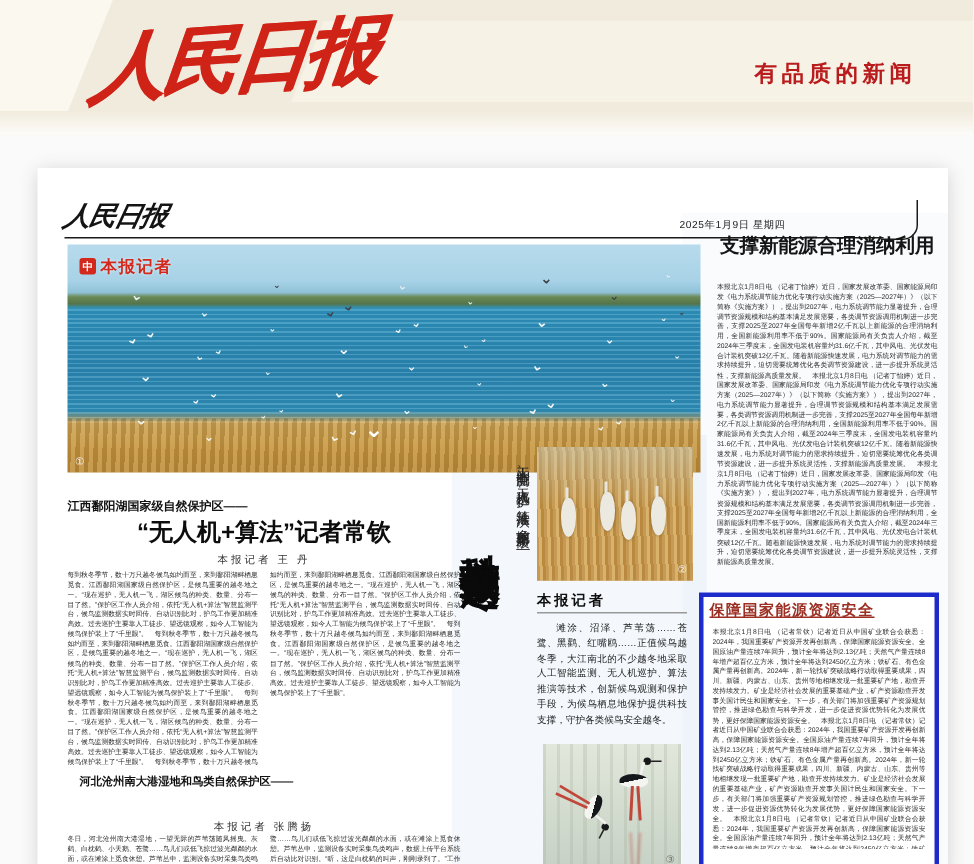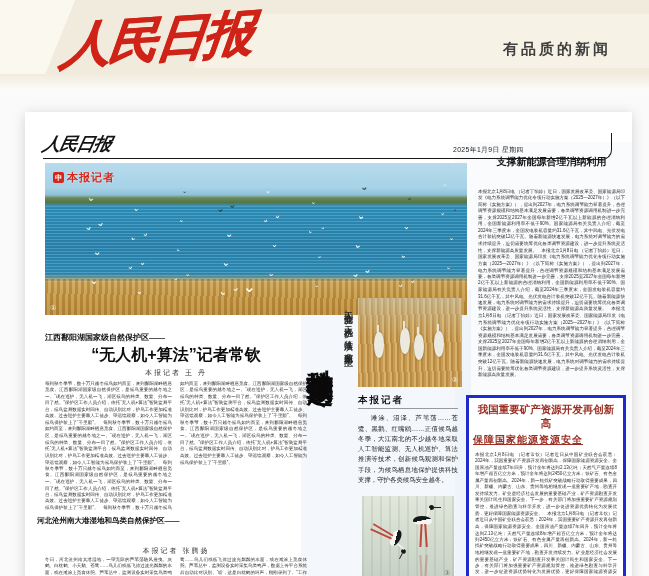--- a/index.html
+++ b/index.html
@@ -6,21 +6,21 @@
   body{width:649px;height:576px;overflow:hidden;position:relative;background:#fbfafa;
        font-family:"Liberation Sans","DejaVu Sans",sans-serif;}
   
   .banner{position:absolute;left:0;top:0;width:649px;height:90px;background:#f1ebdd;overflow:hidden;}
   .banner .stripe1{position:absolute;left:-40px;top:-10px;width:95px;height:120px;background:#fbf8f0;transform:skewX(-22deg);}
   .banner .stripe2{position:absolute;left:205px;top:14px;width:520px;height:54px;background:#f7f2e6;transform:skewX(-22deg);}
   .banner .stripe3{position:absolute;left:0;bottom:0;width:649px;height:16px;background:linear-gradient(#f1ebdd,#fdfcf9);}
   .brand-logo{position:absolute;left:62px;top:6px;font-size:50px;font-weight:bold;font-style:italic;
       color:#d02318;transform:skewX(-10deg) rotate(-4deg);letter-spacing:-3px;
       text-shadow:1px 0 #d02318,0 1px #d02318;}
-  .brand-tagline{position:absolute;left:503px;top:40px;font-size:15px;color:#404040;letter-spacing:3px;font-weight:600;}
+  .brand-tagline{position:absolute;left:503px;top:40px;font-size:15px;color:#b91c1c;letter-spacing:3px;font-weight:600;}
   
   .sheet{position:absolute;left:25px;top:112px;width:607px;height:470px;background:#ffffff;
          box-shadow:0 2px 12px rgba(0,0,0,.16);overflow:hidden;}
   .wash{position:absolute;left:276px;top:178px;width:170px;height:292px;background:rgba(200,222,240,.20);}
   .wash2{position:absolute;left:430px;top:30px;width:177px;height:440px;background:rgba(205,225,242,.12);}
   
   .mh-logo{position:absolute;left:18px;top:20px;font-size:18px;font-weight:bold;font-style:italic;color:#141414;
            transform:skewX(-12deg);letter-spacing:-1px;}
   .mh-rule{position:absolute;left:18px;top:46px;width:546px;border-bottom:1.4px solid #1a1a1a;}
   .mh-date{position:absolute;left:428px;top:33px;font-size:6.8px;color:#222;letter-spacing:.4px;}
@@ -43,21 +43,21 @@
   .marker{position:absolute;font-size:7px;color:#f4f4f4;}
   
   .kicker1{position:absolute;left:20px;top:220px;font-size:8px;font-weight:bold;color:#111;}
   .headline1{position:absolute;left:20px;top:233px;width:262px;text-align:center;font-size:16px;font-weight:bold;color:#0d0d0d;}
   .byline1{position:absolute;left:20px;top:256px;width:262px;text-align:center;font-size:7px;color:#333;letter-spacing:2px;}
   .bodybox{position:absolute;overflow:hidden;}
   .tiny{transform:scale(.58);transform-origin:0 0;width:172.4%;height:172.4%;
         font-size:7.8px;line-height:1.45;text-align:justify;color:#2b2b2b;column-fill:auto;}
   .cols2{column-count:2;column-gap:14px;}
   
-  .kicker2{position:absolute;left:12px;top:404px;font-size:7.5px;font-weight:bold;color:#111;}
+  .kicker2{position:absolute;left:28px;top:404px;font-size:7.5px;font-weight:bold;color:#111;}
   .headline2{position:absolute;left:20px;top:415px;width:262px;text-align:center;font-size:13.5px;font-weight:bold;color:#0d0d0d;}
   .byline2{position:absolute;left:20px;top:434px;width:262px;text-align:center;font-size:7px;color:#333;letter-spacing:2px;}
   
   .vhead{position:absolute;left:279px;top:236px;height:236px;writing-mode:vertical-rl;text-orientation:upright;
       font-size:27px;font-weight:bold;color:#0a0a0a;letter-spacing:1.5px;line-height:1.15;}
   .vkicker{position:absolute;left:317px;top:192px;height:252px;writing-mode:vertical-rl;text-orientation:upright;
       font-size:9px;color:#222;letter-spacing:.8px;line-height:1.4;}
   
   .photo-crane{position:absolute;left:333px;top:186px;width:104px;height:89px;overflow:hidden;
       background:repeating-linear-gradient(88deg,#c69a54 0 2px,#d9b26c 2px 4px,#b8893f 4px 6px),linear-gradient(#caa45f,#b8883f);}
@@ -80,21 +80,21 @@
   .sb .hd{position:absolute;top:1px;left:19px;width:5px;height:5px;border-radius:50%;background:#16181a;}
   .sb .hd::after{content:"";position:absolute;left:5px;top:2px;width:7px;height:1.2px;background:#222;}
   .sb .nk{position:absolute;top:4px;left:17px;width:2.4px;height:10px;background:#f0f0ec;transform:rotate(14deg);}
   .sb .bd{position:absolute;top:12px;left:3px;width:19px;height:9px;border-radius:55% 60% 45% 50%;
       background:linear-gradient(168deg,#15181a 48%,#f4f4f0 49%);}
   .sb .l1,.sb .l2{position:absolute;top:20px;width:1.6px;height:23px;background:#c0473b;}
   .sb .l1{left:10px;transform:rotate(3deg);} .sb .l2{left:15px;transform:rotate(-4deg);}
   .sb.bent{transform:rotate(118deg) scaleX(.9);}
   .refl{position:absolute;opacity:.30;filter:blur(.6px);transform:scaleY(-1);}
   
-  .kicker3{position:absolute;left:453px;top:43px;width:147px;text-align:center;font-size:10px;font-weight:bold;color:#151515;}
+  .kicker3{position:absolute;left:453px;top:43px;width:147px;text-align:center;font-size:13px;font-weight:bold;color:#151515;}
   .headline3{position:absolute;left:453px;top:55px;width:147px;text-align:center;font-size:11.5px;font-weight:bold;color:#0a0a0a;}
   
   .bluebox{position:absolute;left:441px;top:283px;width:160px;height:200px;border:3px solid #1c2bca;background:#fff;box-sizing:border-box;}
   .bb-h1{margin:5px 4px 0;text-align:center;font-size:10.5px;font-weight:bold;color:#9c2f23;}
   .bb-h2{margin:2px 4px 0;text-align:left;font-size:10px;font-weight:bold;color:#9c2f23;letter-spacing:1px;text-decoration:underline;}
   .bb-body{position:relative;margin:4px 6px 0;height:148px;overflow:hidden;}
 </style>
 </head>
 <body>
 
@@ -228,19 +228,18 @@
     </div>
     <span class="marker" style="right:4px;bottom:3px;color:#777;">③</span>
   </div>
 
   <div class="kicker3">支撑新能源合理消纳利用</div>
   <div class="bodybox" style="left:453px;top:76px;width:147px;height:200px;">
     <div class="tiny">本报北京1月8日电 （记者丁怡婷）近日，国家发展改革委、国家能源局印发《电力系统调节能力优化专项行动实施方案（2025—2027年）》（以下简称《实施方案》），提出到2027年，电力系统调节能力显著提升，合理调节资源规模和结构基本满足发展需要，各类调节资源调用机制进一步完善，支撑2025至2027年全国每年新增2亿千瓦以上新能源的合理消纳利用，全国新能源利用率不低于90%。国家能源局有关负责人介绍，截至2024年三季度末，全国发电装机容量约31.6亿千瓦，其中风电、光伏发电合计装机突破12亿千瓦。随着新能源快速发展，电力系统对调节能力的需求持续提升，迫切需要统筹优化各类调节资源建设，进一步提升系统灵活性，支撑新能源高质量发展。　本报北京1月8日电 （记者丁怡婷）近日，国家发展改革委、国家能源局印发《电力系统调节能力优化专项行动实施方案（2025—2027年）》（以下简称《实施方案》），提出到2027年，电力系统调节能力显著提升，合理调节资源规模和结构基本满足发展需要，各类调节资源调用机制进一步完善，支撑2025至2027年全国每年新增2亿千瓦以上新能源的合理消纳利用，全国新能源利用率不低于90%。国家能源局有关负责人介绍，截至2024年三季度末，全国发电装机容量约31.6亿千瓦，其中风电、光伏发电合计装机突破12亿千瓦。随着新能源快速发展，电力系统对调节能力的需求持续提升，迫切需要统筹优化各类调节资源建设，进一步提升系统灵活性，支撑新能源高质量发展。　本报北京1月8日电 （记者丁怡婷）近日，国家发展改革委、国家能源局印发《电力系统调节能力优化专项行动实施方案（2025—2027年）》（以下简称《实施方案》），提出到2027年，电力系统调节能力显著提升，合理调节资源规模和结构基本满足发展需要，各类调节资源调用机制进一步完善，支撑2025至2027年全国每年新增2亿千瓦以上新能源的合理消纳利用，全国新能源利用率不低于90%。国家能源局有关负责人介绍，截至2024年三季度末，全国发电装机容量约31.6亿千瓦，其中风电、光伏发电合计装机突破12亿千瓦。随着新能源快速发展，电力系统对调节能力的需求持续提升，迫切需要统筹优化各类调节资源建设，进一步提升系统灵活性，支撑新能源高质量发展。</div>
   </div>
 
   <div class="bluebox">
-    <div class="bb-h1">我国重要矿产资源开发再创新高</div>
     <div class="bb-h2">保障国家能源资源安全</div>
     <div class="bb-body bodybox" style="position:relative;">
       <div class="tiny">本报北京1月8日电 （记者常钦）记者近日从中国矿业联合会获悉：2024年，我国重要矿产资源开发再创新高，保障国家能源资源安全。全国原油产量连续7年回升，预计全年将达到2.13亿吨；天然气产量连续8年增产超百亿立方米，预计全年将达到2450亿立方米；铁矿石、有色金属产量再创新高。2024年，新一轮找矿突破战略行动取得重要成果，四川、新疆、内蒙古、山东、贵州等地相继发现一批重要矿产地，勘查开发持续发力。矿业是经济社会发展的重要基础产业，矿产资源勘查开发事关国计民生和国家安全。下一步，有关部门将加强重要矿产资源规划管控，推进绿色勘查与科学开发，进一步促进资源优势转化为发展优势，更好保障国家能源资源安全。　本报北京1月8日电 （记者常钦）记者近日从中国矿业联合会获悉：2024年，我国重要矿产资源开发再创新高，保障国家能源资源安全。全国原油产量连续7年回升，预计全年将达到2.13亿吨；天然气产量连续8年增产超百亿立方米，预计全年将达到2450亿立方米；铁矿石、有色金属产量再创新高。2024年，新一轮找矿突破战略行动取得重要成果，四川、新疆、内蒙古、山东、贵州等地相继发现一批重要矿产地，勘查开发持续发力。矿业是经济社会发展的重要基础产业，矿产资源勘查开发事关国计民生和国家安全。下一步，有关部门将加强重要矿产资源规划管控，推进绿色勘查与科学开发，进一步促进资源优势转化为发展优势，更好保障国家能源资源安全。　本报北京1月8日电 （记者常钦）记者近日从中国矿业联合会获悉：2024年，我国重要矿产资源开发再创新高，保障国家能源资源安全。全国原油产量连续7年回升，预计全年将达到2.13亿吨；天然气产量连续8年增产超百亿立方米，预计全年将达到2450亿立方米；铁矿石、有色金属产量再创新高。2024年，新一轮找矿突破战略行动取得重要成果，四川、新疆、内蒙古、山东、贵州等地相继发现一批重要矿产地，勘查开发持续发力。矿业是经济社会发展的重要基础产业，矿产资源勘查开发事关国计民生和国家安全。下一步，有关部门将加强重要矿产资源规划管控，推进绿色勘查与科学开发，进一步促进资源优势转化为发展优势，更好保障国家能源资源安全。</div>
     </div>
   </div>
 </div>
 
 </body></html>

